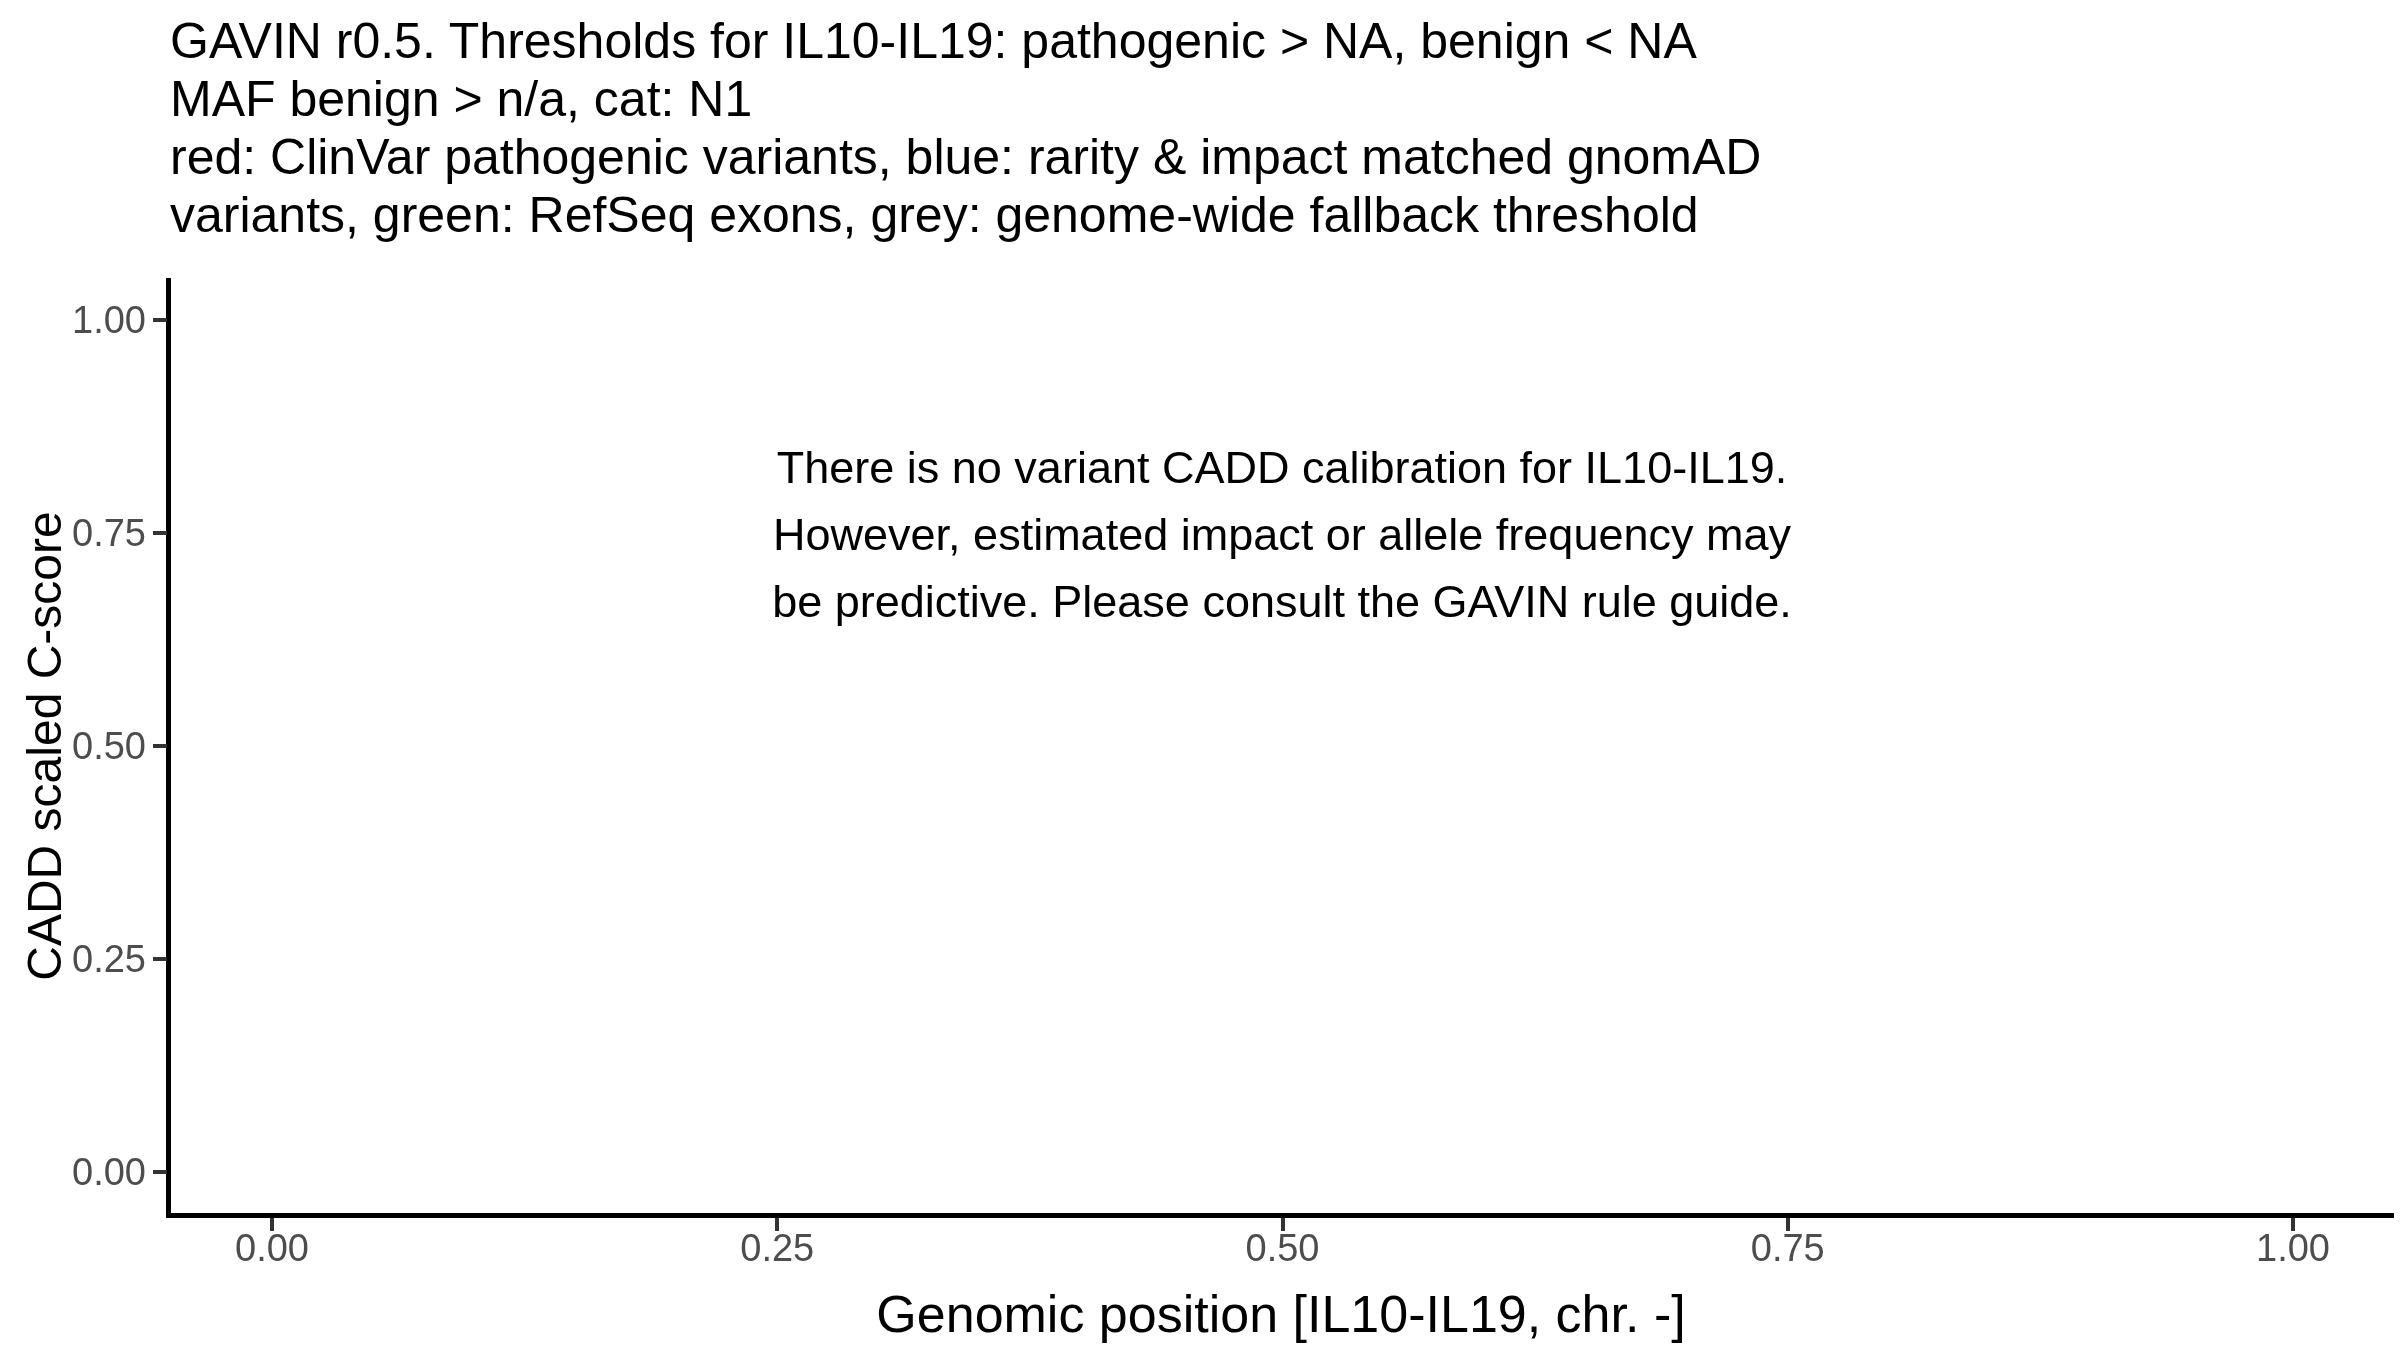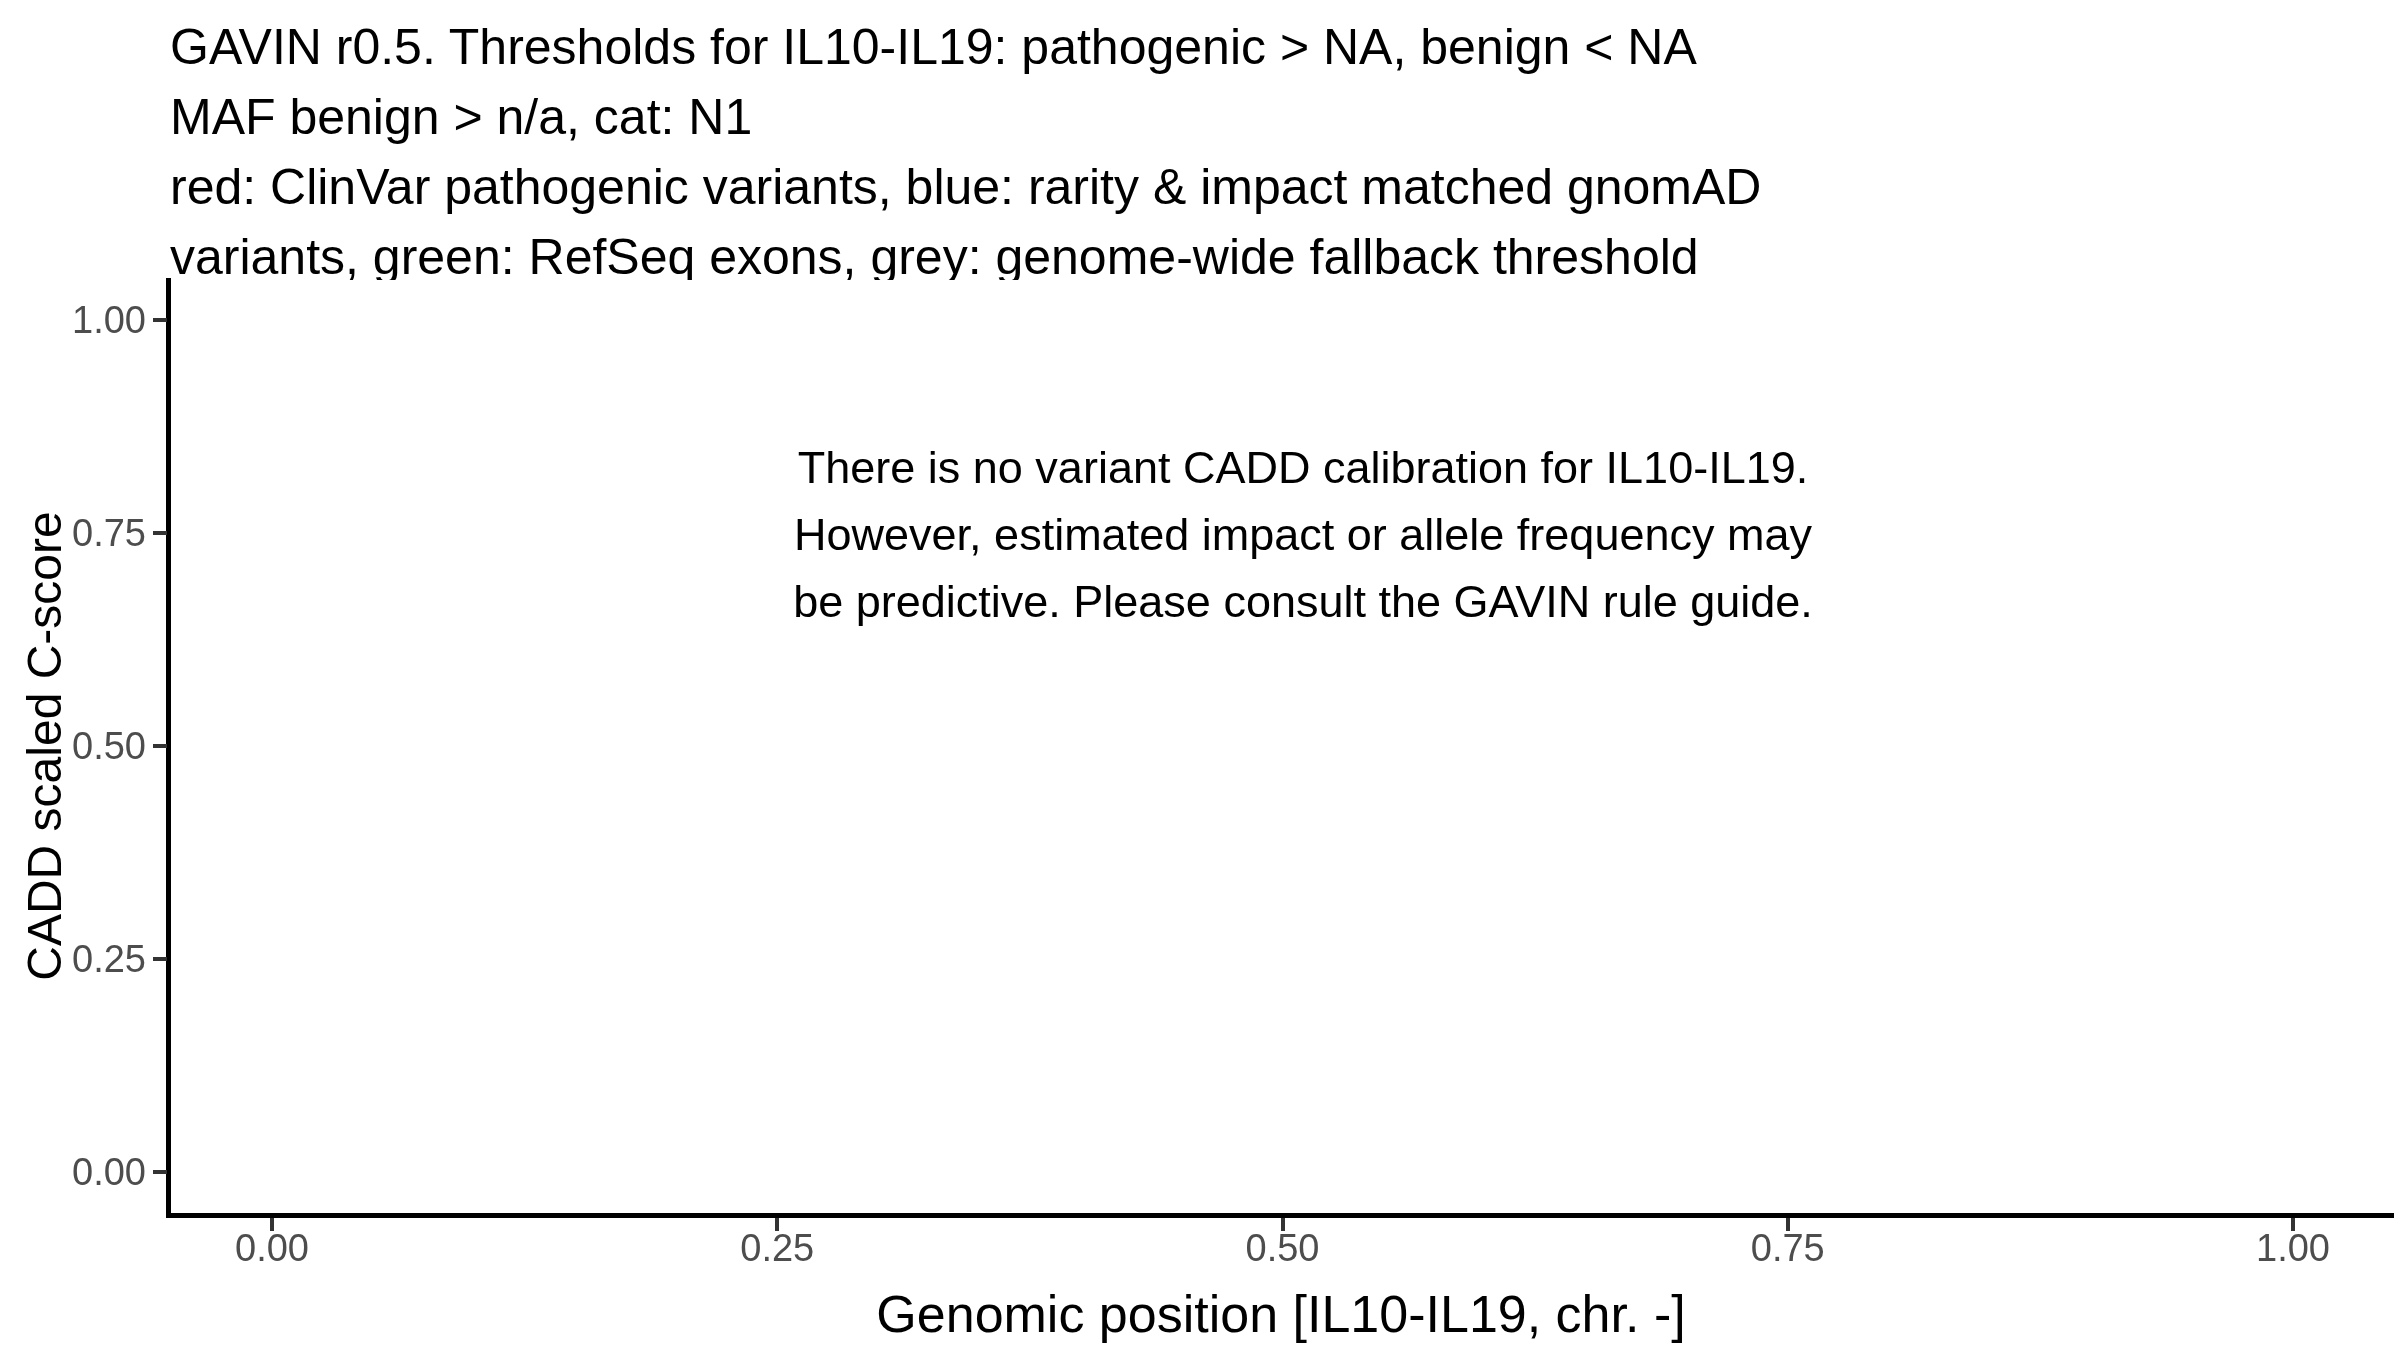--- a/index.html
+++ b/index.html
@@ -14,21 +14,21 @@
     background: #ffffff;
     font-family: "Liberation Sans", sans-serif;
     overflow: hidden;
   }
   
   .plot-title {
     position: absolute;
     left: 170px;
     top: 12px;
     font-size: 50px;
-    line-height: 70px;
+    line-height: 58px;
     color: #000000;
     white-space: pre-line;
     letter-spacing: 0px;
   }
   
   .axis-line-y {
     position: absolute;
     left: 166px;
     top: 278px;
     width: 5px;
@@ -55,21 +55,20 @@
   .annotation {
     position: absolute;
     left: 1282px;
     top: 534px;
     transform: translate(-50%, -50%);
     font-size: 45px;
     line-height: 67px;
     color: #000000;
     text-align: center;
     white-space: pre-line;
-    margin-left: 21px;
   }
   
   .tick-mark-y {
     position: absolute;
     left: 153px;
     width: 14px;
     height: 4px;
     background: #333333;
   }
   .tick-mark-x {

